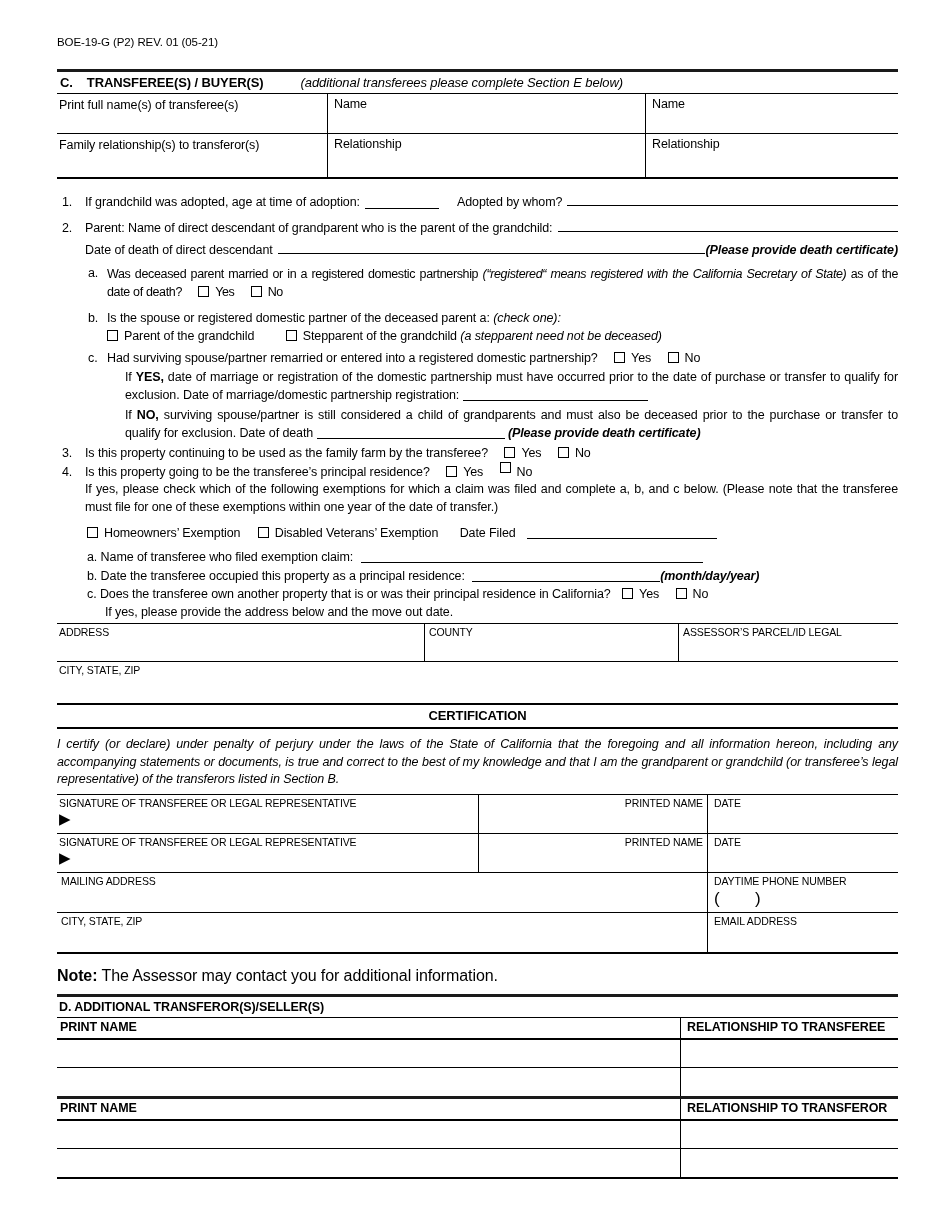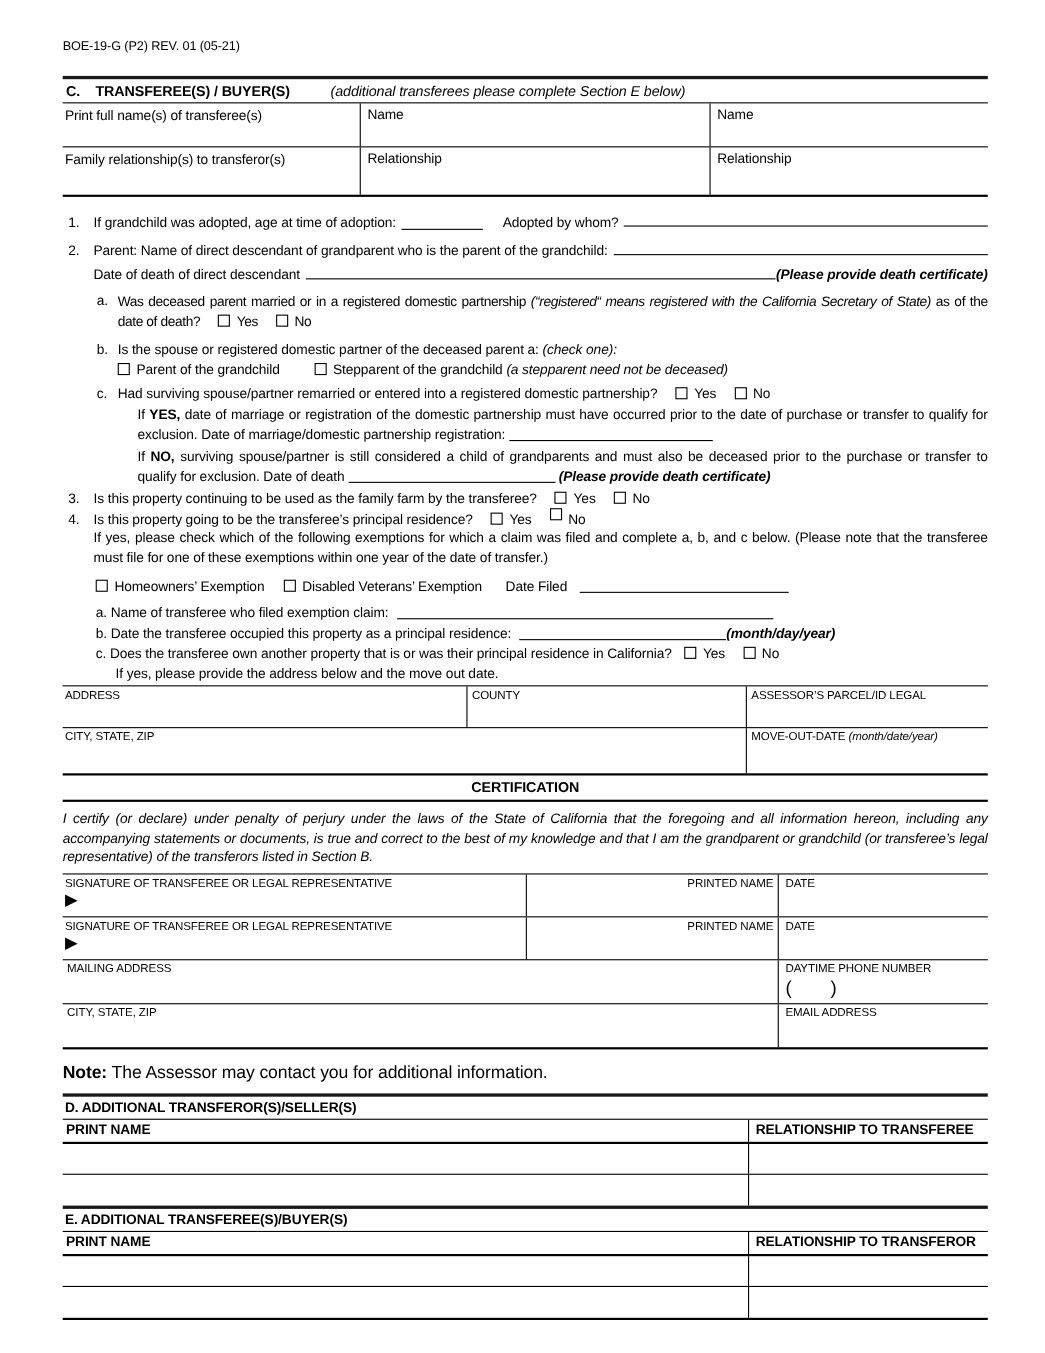--- a/index.html
+++ b/index.html
@@ -252,24 +252,20 @@
   <div class="indent48" style="margin-top:4px">If yes, please provide the address below and the move out date.</div>
 
   <div class="atable">
     <div class="arow arow1">
       <div class="ac1"><span>ADDRESS</span></div>
       <div class="ac2"><span>COUNTY</span></div>
       <div class="ac3"><span>ASSESSOR’S PARCEL/ID LEGAL</span></div>
     </div>
     <div class="arow arow2">
       <div class="ab1"><span>CITY, STATE, ZIP</span></div>
-      <div class="ab2">
-        <span>MOVE-OUT-DATE</span>
-        <span class="i">(month/date/year)</span>
-      </div>
     </div>
   </div>
 
   <div class="certband">CERTIFICATION</div>
   <div class="certpara just">I certify (or declare) under penalty of perjury under the laws of the State of California that the foregoing and all information hereon, including any accompanying statements or documents, is true and correct to the best of my knowledge and that I am the grandparent or grandchild (or transferee’s legal representative) of the transferors listed in Section B.</div>
 
   <div class="stable">
     <div class="srow srow12">
       <div class="sc1">
         <span>SIGNATURE OF TRANSFEREE OR LEGAL REPRESENTATIVE</span>
@@ -314,21 +310,20 @@
       <div class="dr1"></div>
       <div class="dr2"></div>
     </div>
     <div class="drow">
       <div class="dr1"></div>
       <div class="dr2"></div>
     </div>
   </div>
 
   <div class="esec">
-    <div class="dhead">E. ADDITIONAL TRANSFEREE(S)/BUYER(S)</div>
     <div class="dcols">
       <div class="dc1">PRINT NAME</div>
       <div class="dc2">RELATIONSHIP TO TRANSFEROR</div>
     </div>
     <div class="drow mid">
       <div class="dr1"></div>
       <div class="dr2"></div>
     </div>
     <div class="drow">
       <div class="dr1"></div>

